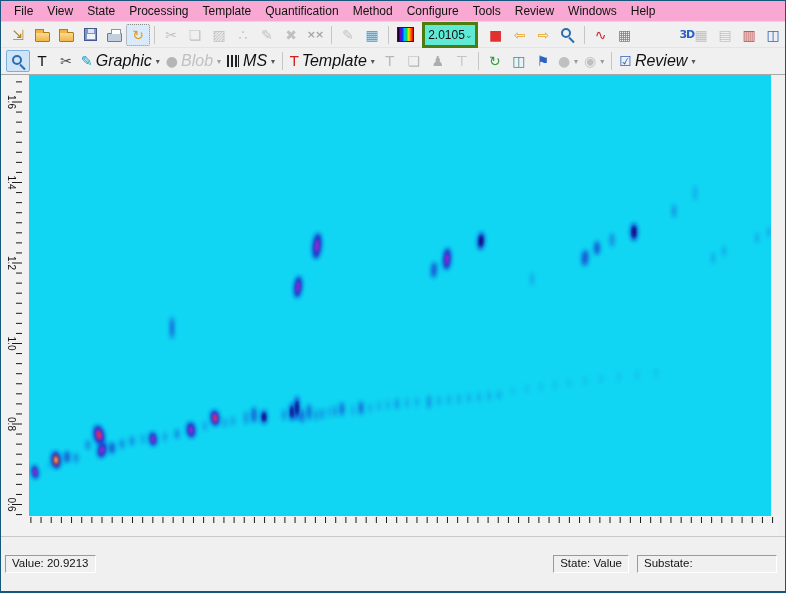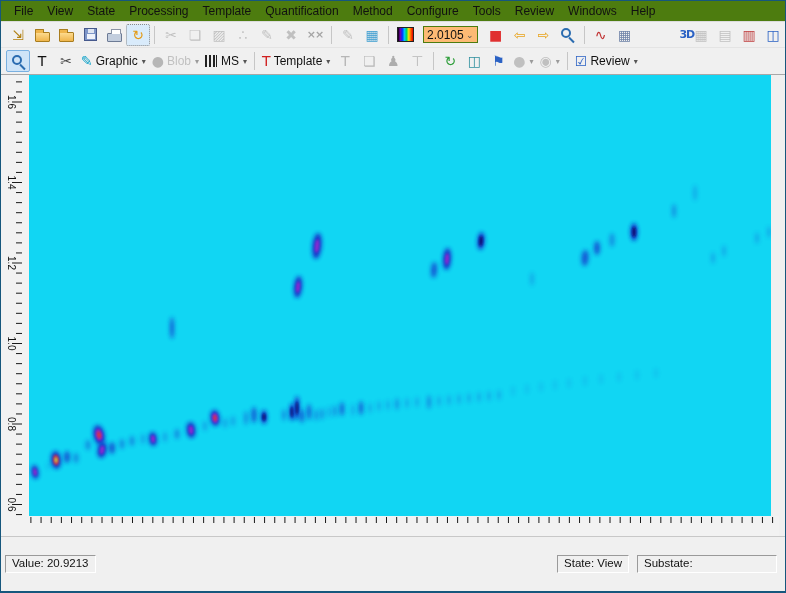--- a/index.html
+++ b/index.html
@@ -11,32 +11,32 @@
   .titlebar { height:29px; background:#16577d; color:#fff; display:flex; align-items:center;
               padding-left:8px; font-size:12px; flex:0 0 auto; }
   .appicon { width:16px; height:16px; border-radius:3px; margin-right:7px; flex:0 0 auto;
              background:radial-gradient(circle at 50% 50%, #ffffff 0 3px, #9ec7e8 3px 5px, #cfe4f5 5px 7px, #7fb0d8 7px);
              border:1px solid #cfe4f5; }
   .title { white-space:nowrap; overflow:hidden; flex:1; }
   .wbtns { display:flex; height:100%; flex:0 0 auto; }
   .wbtn { width:45px; height:100%; display:flex; align-items:center; justify-content:center;
           font-size:13px; color:#fff; }
   
-  .menubar { height:21px; background:#4d7c0f; border-bottom:1px solid #dcdcdc; display:flex;
+  .menubar { height:21px; background:#f9a8d4; border-bottom:1px solid #dcdcdc; display:flex;
              align-items:center; padding-left:6px; font-size:12px; color:#111; flex:0 0 auto; }
   .menu-item { padding:2px 7px; }
   
   .toolbar { height:26px; background:#f0f0f0; display:flex; align-items:center; padding-left:5px;
              flex:0 0 auto; border-bottom:1px solid #e4e4e4; }
   .toolbar.tb2 { height:27px; border-bottom:1px solid #a8a8a8; }
   .tbtn { height:22px; min-width:24px; display:flex; align-items:center; justify-content:center;
           gap:3px; padding:0 2px; border:1px solid transparent; border-radius:2px; }
   .tbtn .glyph { font-family:"DejaVu Sans",sans-serif; font-size:14px; line-height:1; }
   .tbtn .glyph.sm { font-size:11px; font-weight:bold; letter-spacing:-1px; }
-  .tbtn .lbl { font-size:12px; color:#111; }
+  .tbtn .lbl { font-size:16px; color:#111;font-style:italic; }
   .tbtn.disabled .lbl { color:#9a9a9a; }
   .tbtn .caret { font-size:8px; color:#555; margin-left:1px; }
   .tbtn.selected { background:#cfe4f7; border:1px solid #7ab0e0; }
   .tbtn.focused { background:#d9ebfb; border:1px dotted #8a8a8a; }
   .tbtn.disabled { filter:grayscale(1); opacity:.55; }
   .sep { width:1px; height:18px; background:#c6c6c6; margin:0 4px; flex:0 0 auto; }
   
   .gl-folder { width:15px; height:10px; background:linear-gradient(#fdda8d,#efb54b); border:1px solid #a97d1e;
                border-radius:1px; position:relative; margin-top:4px; }
   .gl-folder::before { content:""; position:absolute; top:-4px; left:-1px; width:7px; height:3px;
@@ -50,21 +50,21 @@
               background:#fff; border:1px solid #8a93a6; border-bottom:none; }
   .gl-rainbow { width:17px; height:15px; border:1px solid #222;
               background:linear-gradient(90deg,#000,#7a00b0,#0030ff,#00c0ff,#00d860,#ffe000,#ff6000,#e00000); }
   .gl-mag { width:10px; height:10px; border:2px solid #2b6cb0; border-radius:50%; position:relative;
             margin:-3px 3px 0 0; }
   .gl-mag::after { content:""; position:absolute; width:7px; height:2px; background:#2b6cb0;
             transform:rotate(45deg); left:5px; top:9px; }
   .gl-bars { width:13px; height:12px;
             background:linear-gradient(90deg,#222 0 2px,transparent 2px 4px,#222 4px 6px,transparent 6px 8px,#222 8px 10px,transparent 10px 11px,#222 11px 12px,transparent 12px); }
   
-  .combo { width:76px; height:17px; background:#fdba74; border:1px solid #4d7c0f; display:flex;
+  .combo { width:76px; height:26px; background:#5eead4; border:3px solid #4d7c0f; display:flex;
            align-items:center; font-size:12px; padding:0 3px; margin:0 3px; }
   .combo .cv { flex:1; color:#111; }
   .combo .cc { font-size:9px; color:#555; }
   
   .plot { position:relative; height:461px; background:#f0f0f0; flex:0 0 auto; }
   #yruler { position:absolute; left:0; top:0; width:28px; height:441px; background:#f2f2f2; }
   .img { position:absolute; left:28px; top:0; width:742px; height:441px; overflow:hidden; }
   #blobs { position:absolute; left:0; top:0; }
   #xruler { position:absolute; left:0; top:441px; width:778px; height:20px; background:#f2f2f2; }
   
@@ -489,16 +489,16 @@
         <line y1="1" y2="7" x1="741.104" x2="741.104" stroke="#1a1a1a" stroke-width="1"></line>
         <line y1="1" y2="7" x1="751.2640000000001" x2="751.2640000000001" stroke="#1a1a1a" stroke-width="1"></line>
         <line y1="1" y2="7" x1="761.4240000000001" x2="761.4240000000001" stroke="#1a1a1a" stroke-width="1"></line>
         <line y1="1" y2="7" x1="771.5840000000001" x2="771.5840000000001" stroke="#1a1a1a" stroke-width="1"></line>
       </svg>
   </div>
 
   <div class="statusbar">
     <span class="sbox">Value: 20.9213</span>
     <span class="sspacer"></span>
-    <span class="sbox">State: View</span>
+    <span class="sbox">State: Value</span>
     <span class="sbox sub">Substate:</span>
   </div>
 </div>
 
 </body></html>

